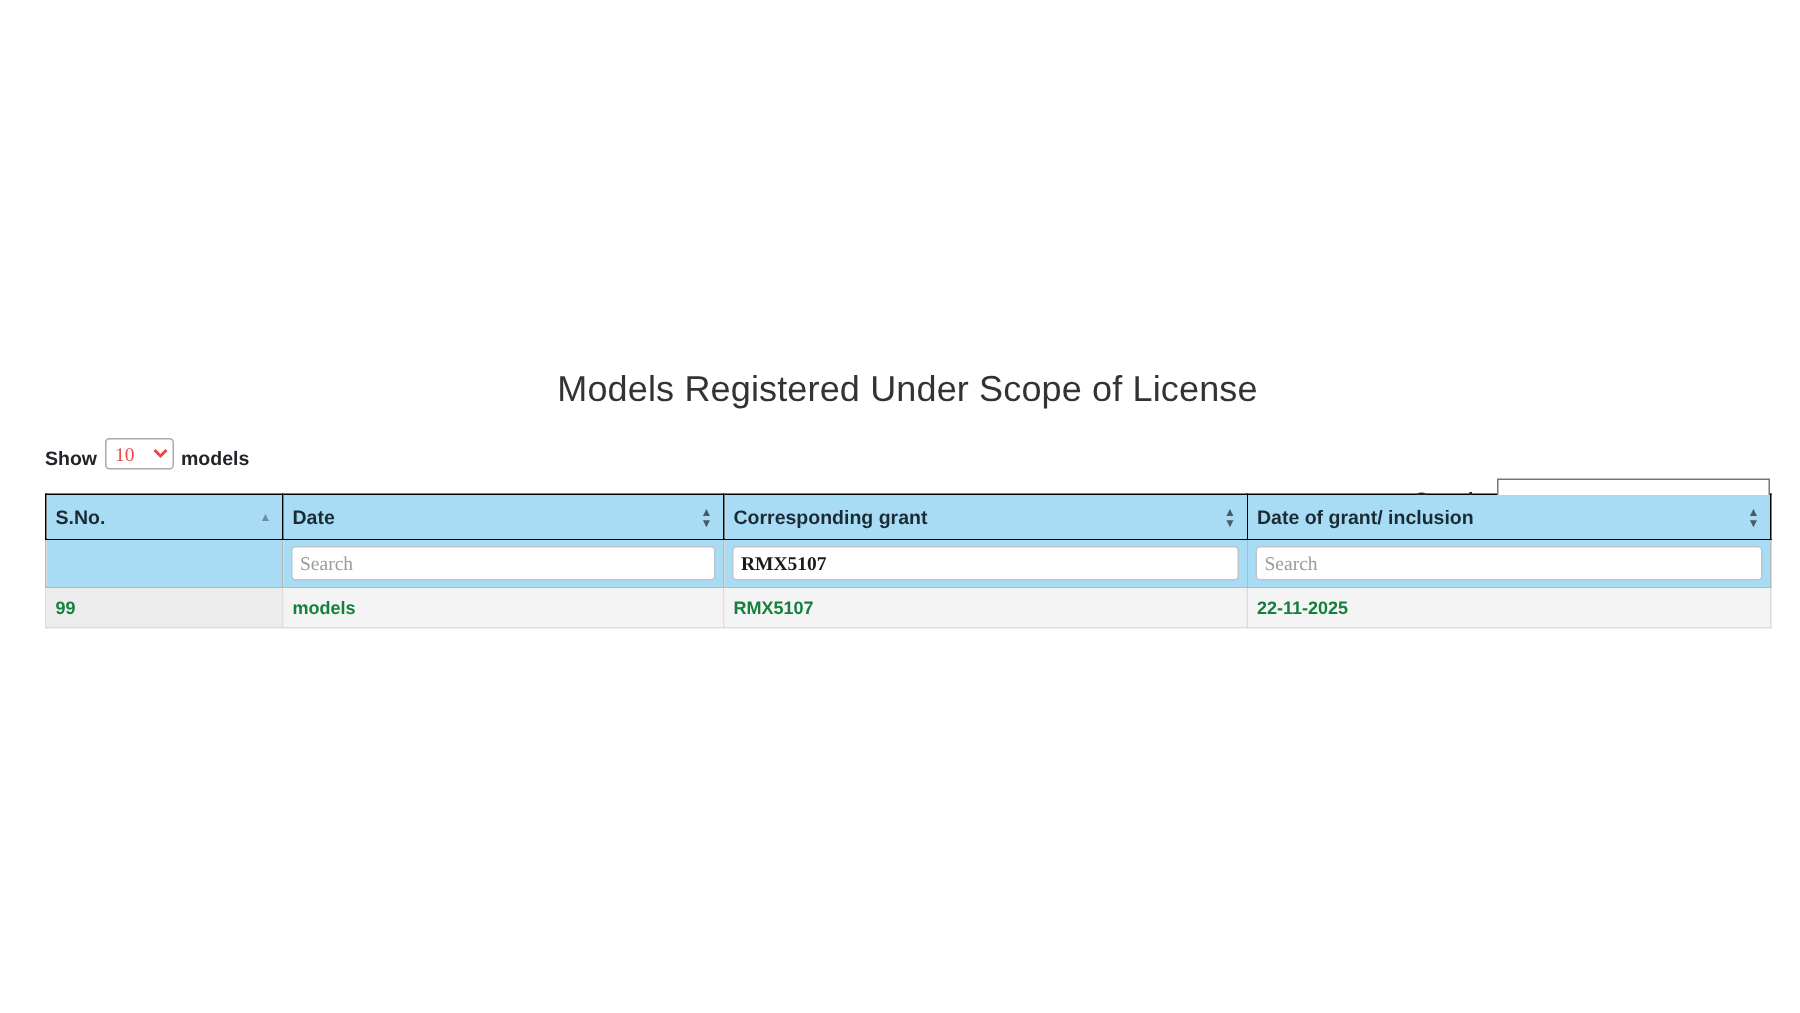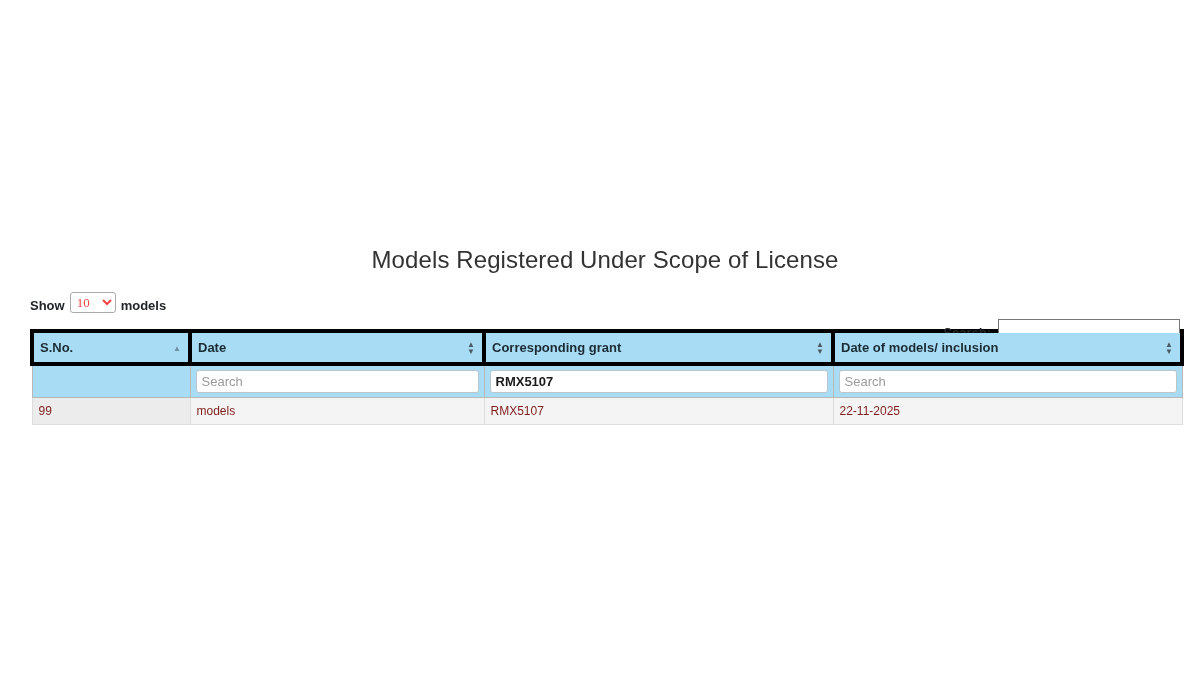--- a/index.html
+++ b/index.html
@@ -96,21 +96,21 @@
     table-layout: fixed;
   }
 
   table.dt thead th {
     background: #a8dcf5;
     color: #1b2b34;
     font-size: 13px;
     font-weight: bold;
     text-align: left;
     padding: 7px 8px 7px 6px;
-    border: 4px solid #000000;
+    border: 1px solid #000000;
     position: relative;
     white-space: nowrap;
     overflow: hidden;
   }
 
   .sort-ind {
     position: absolute;
     right: 7px;
     top: 50%;
     transform: translateY(-50%);
@@ -131,21 +131,21 @@
 
   table.dt thead tr.filter-row th {
     background: #a8dcf5;
     padding: 4px 5px;
     border: 1px solid #b8b8b8;
   }
 
   table.dt thead tr.filter-row input {
     width: 100%;
     box-sizing: border-box;
-    font-family: Liberation Sans, sans-serif;
+    font-family: Liberation Serif, serif;
     font-size: 13px;
     height: 23px;
     padding: 2px 5px;
     border: 1px solid #b9c6cc;
     border-radius: 3px;
     background: #ffffff;
     color: #212529;
     outline: none;
   }
 
@@ -158,26 +158,27 @@
     color: #9b9b9b;
     font-weight: normal;
   }
 
   table.dt thead tr.filter-row th.no-filter {
     background: #a8dcf5;
   }
 
   table.dt tbody td {
     font-size: 12px;
-    color: #7f1d1d;
+    color: #15803d;
     background: #f4f4f4;
     padding: 6px 8px 6px 6px;
     border: 1px solid #dddddd;
     white-space: nowrap;
     overflow: hidden;
+    font-weight: bold;
   }
 
   table.dt tbody td.col-sno {
     background: #ececec;
   }
 </style>
 </head>
 <body>
 
 <div class="page">
@@ -226,21 +227,21 @@
               </span>
           </th>
           <th>
             <span>Corresponding grant</span>
             <span class="sort-ind">
                 <span class="up">▲</span>
                 <span class="down">▼</span>
               </span>
           </th>
           <th>
-            <span>Date of models/ inclusion</span>
+            <span>Date of grant/ inclusion</span>
             <span class="sort-ind">
                 <span class="up">▲</span>
                 <span class="down">▼</span>
               </span>
           </th>
         </tr>
         <tr class="filter-row">
           <th class="no-filter"></th>
           <th>
             <input type="text" placeholder="Search" style="">

